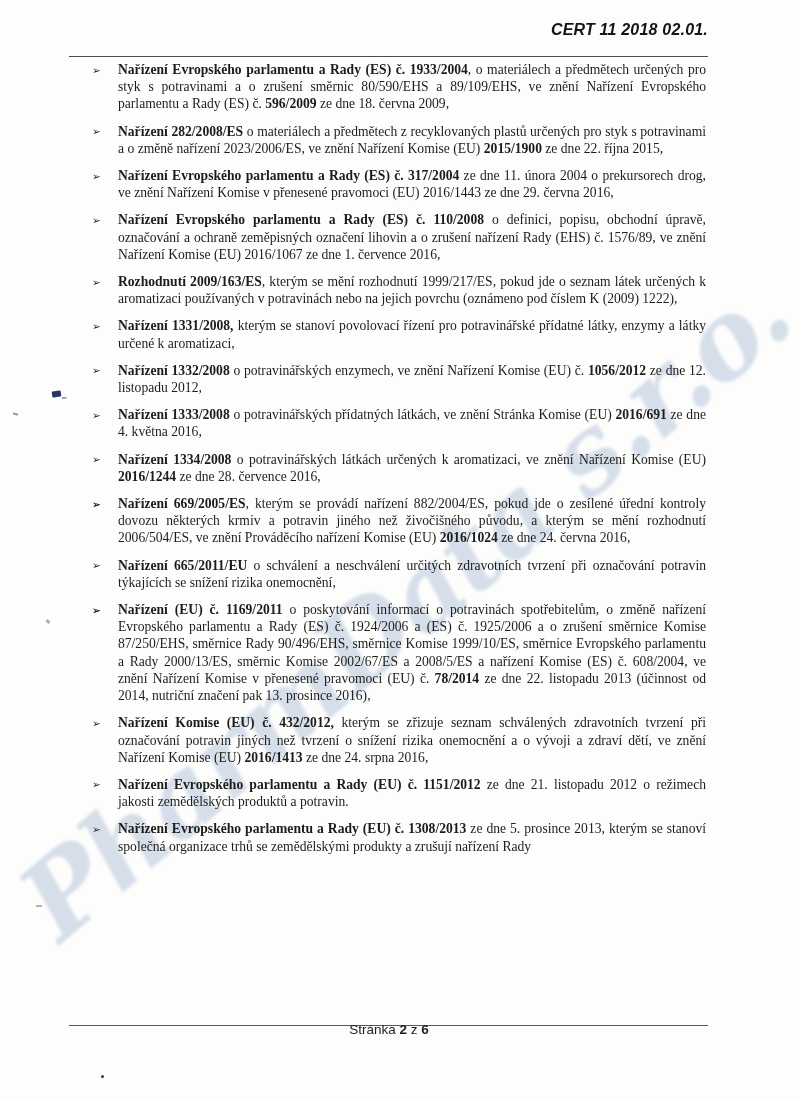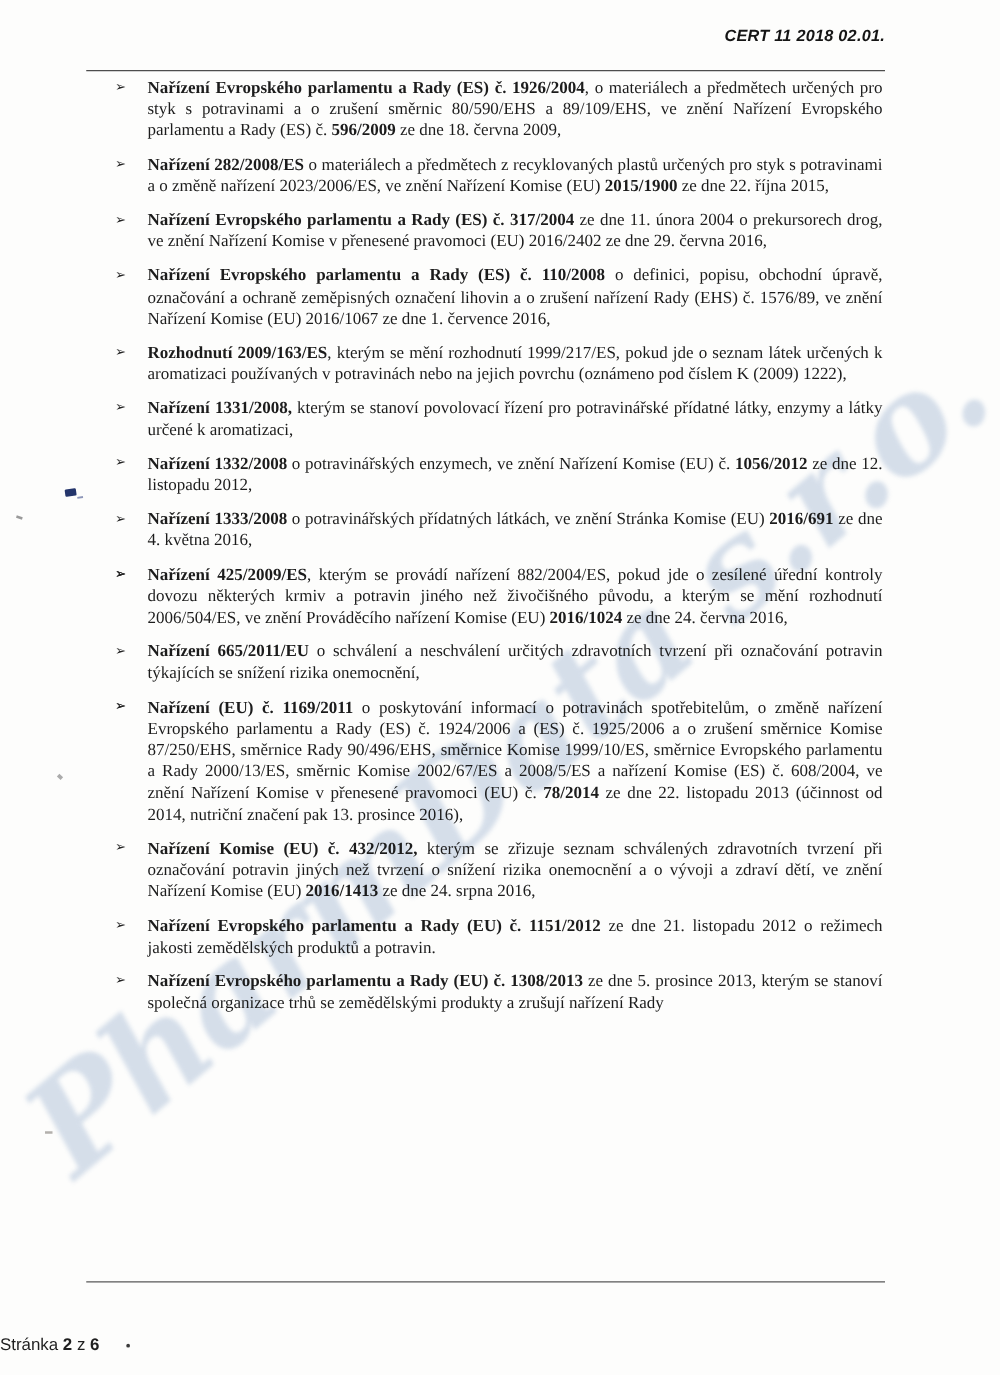--- a/index.html
+++ b/index.html
@@ -14,21 +14,21 @@
     -webkit-font-smoothing: antialiased;
   }
 
   
   .doc-code {
     position: absolute;
     top: 21px; right: 92px;
     font-family: "Liberation Sans", sans-serif;
     font-style: italic;
     font-weight: 700;
-    font-size: 13px;
+    font-size: 16px;
     letter-spacing: .2px;
     color: #151515;
     z-index: 2;
   }
   .rule {
     position: absolute;
     left: 69px; width: 639px; height: 0;
     border-top: 1.6px solid #4d4d4d;
     z-index: 2;
   }
@@ -78,21 +78,22 @@
     left: 0; top: 2.5px;
     font-family: "DejaVu Sans", sans-serif;
     font-size: 10.5px;
     line-height: 12px;
     color: #222;
   }
 
   
   .page-number {
     position: absolute;
-    top: 1068px; left: 0; width: 778px;
+    top: 1022px; left: 0; width: 778px;
+    text-align: center;
     font-family: "Liberation Sans", sans-serif;
     font-size: 13.5px;
     color: #1f1f1f;
     z-index: 2;
   }
   .page-number b { font-weight: bold; }
 
   
   .speck { position: absolute; z-index: 3; pointer-events: none; }
   .speck-blue {
@@ -111,31 +112,31 @@
 
 <div class="page">
 
   <div class="watermark" style="color: rgb(170, 189, 214);">PharmData s.r.o.</div>
 
   <div class="doc-code">CERT 11 2018 02.01.</div>
 
   <div class="rule rule-top"></div>
 
   <ol class="reg-list" id="reg-list">
-      <li><span class="bullet">➢</span><span><b>Nařízení Evropského parlamentu a Rady (ES) č. 1926/2004</b><span>, o materiálech a předmětech určených pro styk s potravinami a o zrušení směrnic 80/590/EHS a 89/109/EHS, ve znění Nařízení Evropského parlamentu a Rady (ES) č. </span><b>596/2009</b><span> ze dne 18. června 2009,</span></span></li>
+      <li><span class="bullet">➢</span><span><b>Nařízení Evropského parlamentu a Rady (ES) č. 1933/2004</b><span>, o materiálech a předmětech určených pro styk s potravinami a o zrušení směrnic 80/590/EHS a 89/109/EHS, ve znění Nařízení Evropského parlamentu a Rady (ES) č. </span><b>596/2009</b><span> ze dne 18. června 2009,</span></span></li>
       <li><span class="bullet">➢</span><span><b>Nařízení 282/2008/ES</b><span> o materiálech a předmětech z recyklovaných plastů určených pro styk s potravinami a o změně nařízení 2023/2006/ES, ve znění Nařízení Komise (EU) </span><b>2015/1900</b><span> ze dne 22. října 2015,</span></span></li>
-      <li><span class="bullet">➢</span><span><b>Nařízení Evropského parlamentu a Rady (ES) č. 317/2004</b><span> ze dne 11. února 2004 o prekursorech drog, ve znění Nařízení Komise v přenesené pravomoci (EU) 2016/2402 ze dne 29. června 2016,</span></span></li>
+      <li><span class="bullet">➢</span><span><b>Nařízení Evropského parlamentu a Rady (ES) č. 317/2004</b><span> ze dne 11. února 2004 o prekursorech drog, ve znění Nařízení Komise v přenesené pravomoci (EU) 2016/1443 ze dne 29. června 2016,</span></span></li>
       <li><span class="bullet">➢</span><span><b>Nařízení Evropského parlamentu a Rady (ES) č. 110/2008</b><span> o definici, popisu, obchodní úpravě, označování a ochraně zeměpisných označení lihovin a o zrušení nařízení Rady (EHS) č. 1576/89, ve znění Nařízení Komise (EU) 2016/1067 ze dne 1. července 2016,</span></span></li>
       <li><span class="bullet">➢</span><span><b>Rozhodnutí 2009/163/ES</b><span>, kterým se mění rozhodnutí 1999/217/ES, pokud jde o seznam látek určených k aromatizaci používaných v potravinách nebo na jejich povrchu (oznámeno pod číslem K (2009) 1222),</span></span></li>
       <li><span class="bullet">➢</span><span><b>Nařízení 1331/2008,</b><span> kterým se stanoví povolovací řízení pro potravinářské přídatné látky, enzymy a látky určené k aromatizaci,</span></span></li>
       <li><span class="bullet">➢</span><span><b>Nařízení 1332/2008</b><span> o potravinářských enzymech, ve znění Nařízení Komise (EU) č. </span><b>1056/2012</b><span> ze dne 12. listopadu 2012,</span></span></li>
       <li><span class="bullet">➢</span><span><b>Nařízení 1333/2008</b><span> o potravinářských přídatných látkách, ve znění Stránka Komise (EU) </span><b>2016/691</b><span> ze dne 4. května 2016,</span></span></li>
+      <li><span class="bullet">➢</span><span><b>Nařízení 1334/2008</b><span> o potravinářských látkách určených k aromatizaci, ve znění Nařízení Komise (EU) </span><b>2016/1244</b><span> ze dne 28. července 2016,</span></span></li>
       <li><span class="bullet">➢</span></li>
-      <li><span class="bullet">➢</span></li>
-      <li><span class="bullet">➢</span><span><b>Nařízení 425/2009/ES</b><span>, kterým se provádí nařízení  882/2004/ES, pokud jde o zesílené úřední kontroly dovozu některých krmiv a potravin jiného než živočišného původu, a kterým se mění rozhodnutí 2006/504/ES, ve znění Prováděcího nařízení Komise (EU) </span><b>2016/1024</b><span> ze dne 24. června 2016,</span></span></li>
+      <li><span class="bullet">➢</span><span><b>Nařízení 669/2005/ES</b><span>, kterým se provádí nařízení  882/2004/ES, pokud jde o zesílené úřední kontroly dovozu některých krmiv a potravin jiného než živočišného původu, a kterým se mění rozhodnutí 2006/504/ES, ve znění Prováděcího nařízení Komise (EU) </span><b>2016/1024</b><span> ze dne 24. června 2016,</span></span></li>
       <li><span class="bullet">➢</span><span><b>Nařízení 665/2011/EU</b><span> o schválení a neschválení určitých zdravotních tvrzení při označování potravin týkajících se snížení rizika onemocnění,</span></span></li>
       <li><span class="bullet">➢</span></li>
       <li><span class="bullet">➢</span><span><b>Nařízení (EU) č. 1169/2011</b><span> o poskytování informací o potravinách spotřebitelům, o změně nařízení Evropského parlamentu a Rady (ES) č. 1924/2006 a (ES) č. 1925/2006 a o zrušení směrnice Komise 87/250/EHS, směrnice Rady 90/496/EHS, směrnice Komise 1999/10/ES, směrnice Evropského parlamentu a Rady 2000/13/ES, směrnic Komise 2002/67/ES a 2008/5/ES a nařízení Komise (ES) č. 608/2004, ve znění Nařízení Komise v přenesené pravomoci (EU) č. </span><b>78/2014</b><span> ze dne 22. listopadu 2013 (účinnost od 2014, nutriční značení pak 13. prosince 2016),</span></span></li>
       <li><span class="bullet">➢</span><span><b>Nařízení Komise (EU) č. 432/2012,</b><span> kterým se zřizuje seznam schválených zdravotních tvrzení při označování potravin jiných než tvrzení o snížení rizika onemocnění a o vývoji a zdraví dětí, ve znění Nařízení Komise (EU) </span><b>2016/1413</b><span> ze dne 24. srpna 2016,</span></span></li>
       <li><span class="bullet">➢</span><span><b>Nařízení Evropského parlamentu a Rady (EU) č. 1151/2012</b><span> ze dne 21. listopadu 2012 o režimech jakosti zemědělských produktů a potravin.</span></span></li>
       <li><span class="bullet">➢</span><span><b>Nařízení Evropského parlamentu a Rady (EU) č. 1308/2013</b><span> ze dne 5. prosince 2013, kterým se stanoví společná organizace trhů se zemědělskými produkty a zrušují nařízení Rady</span></span></li>
     </ol>
 
   <div class="rule rule-bottom"></div>
 

